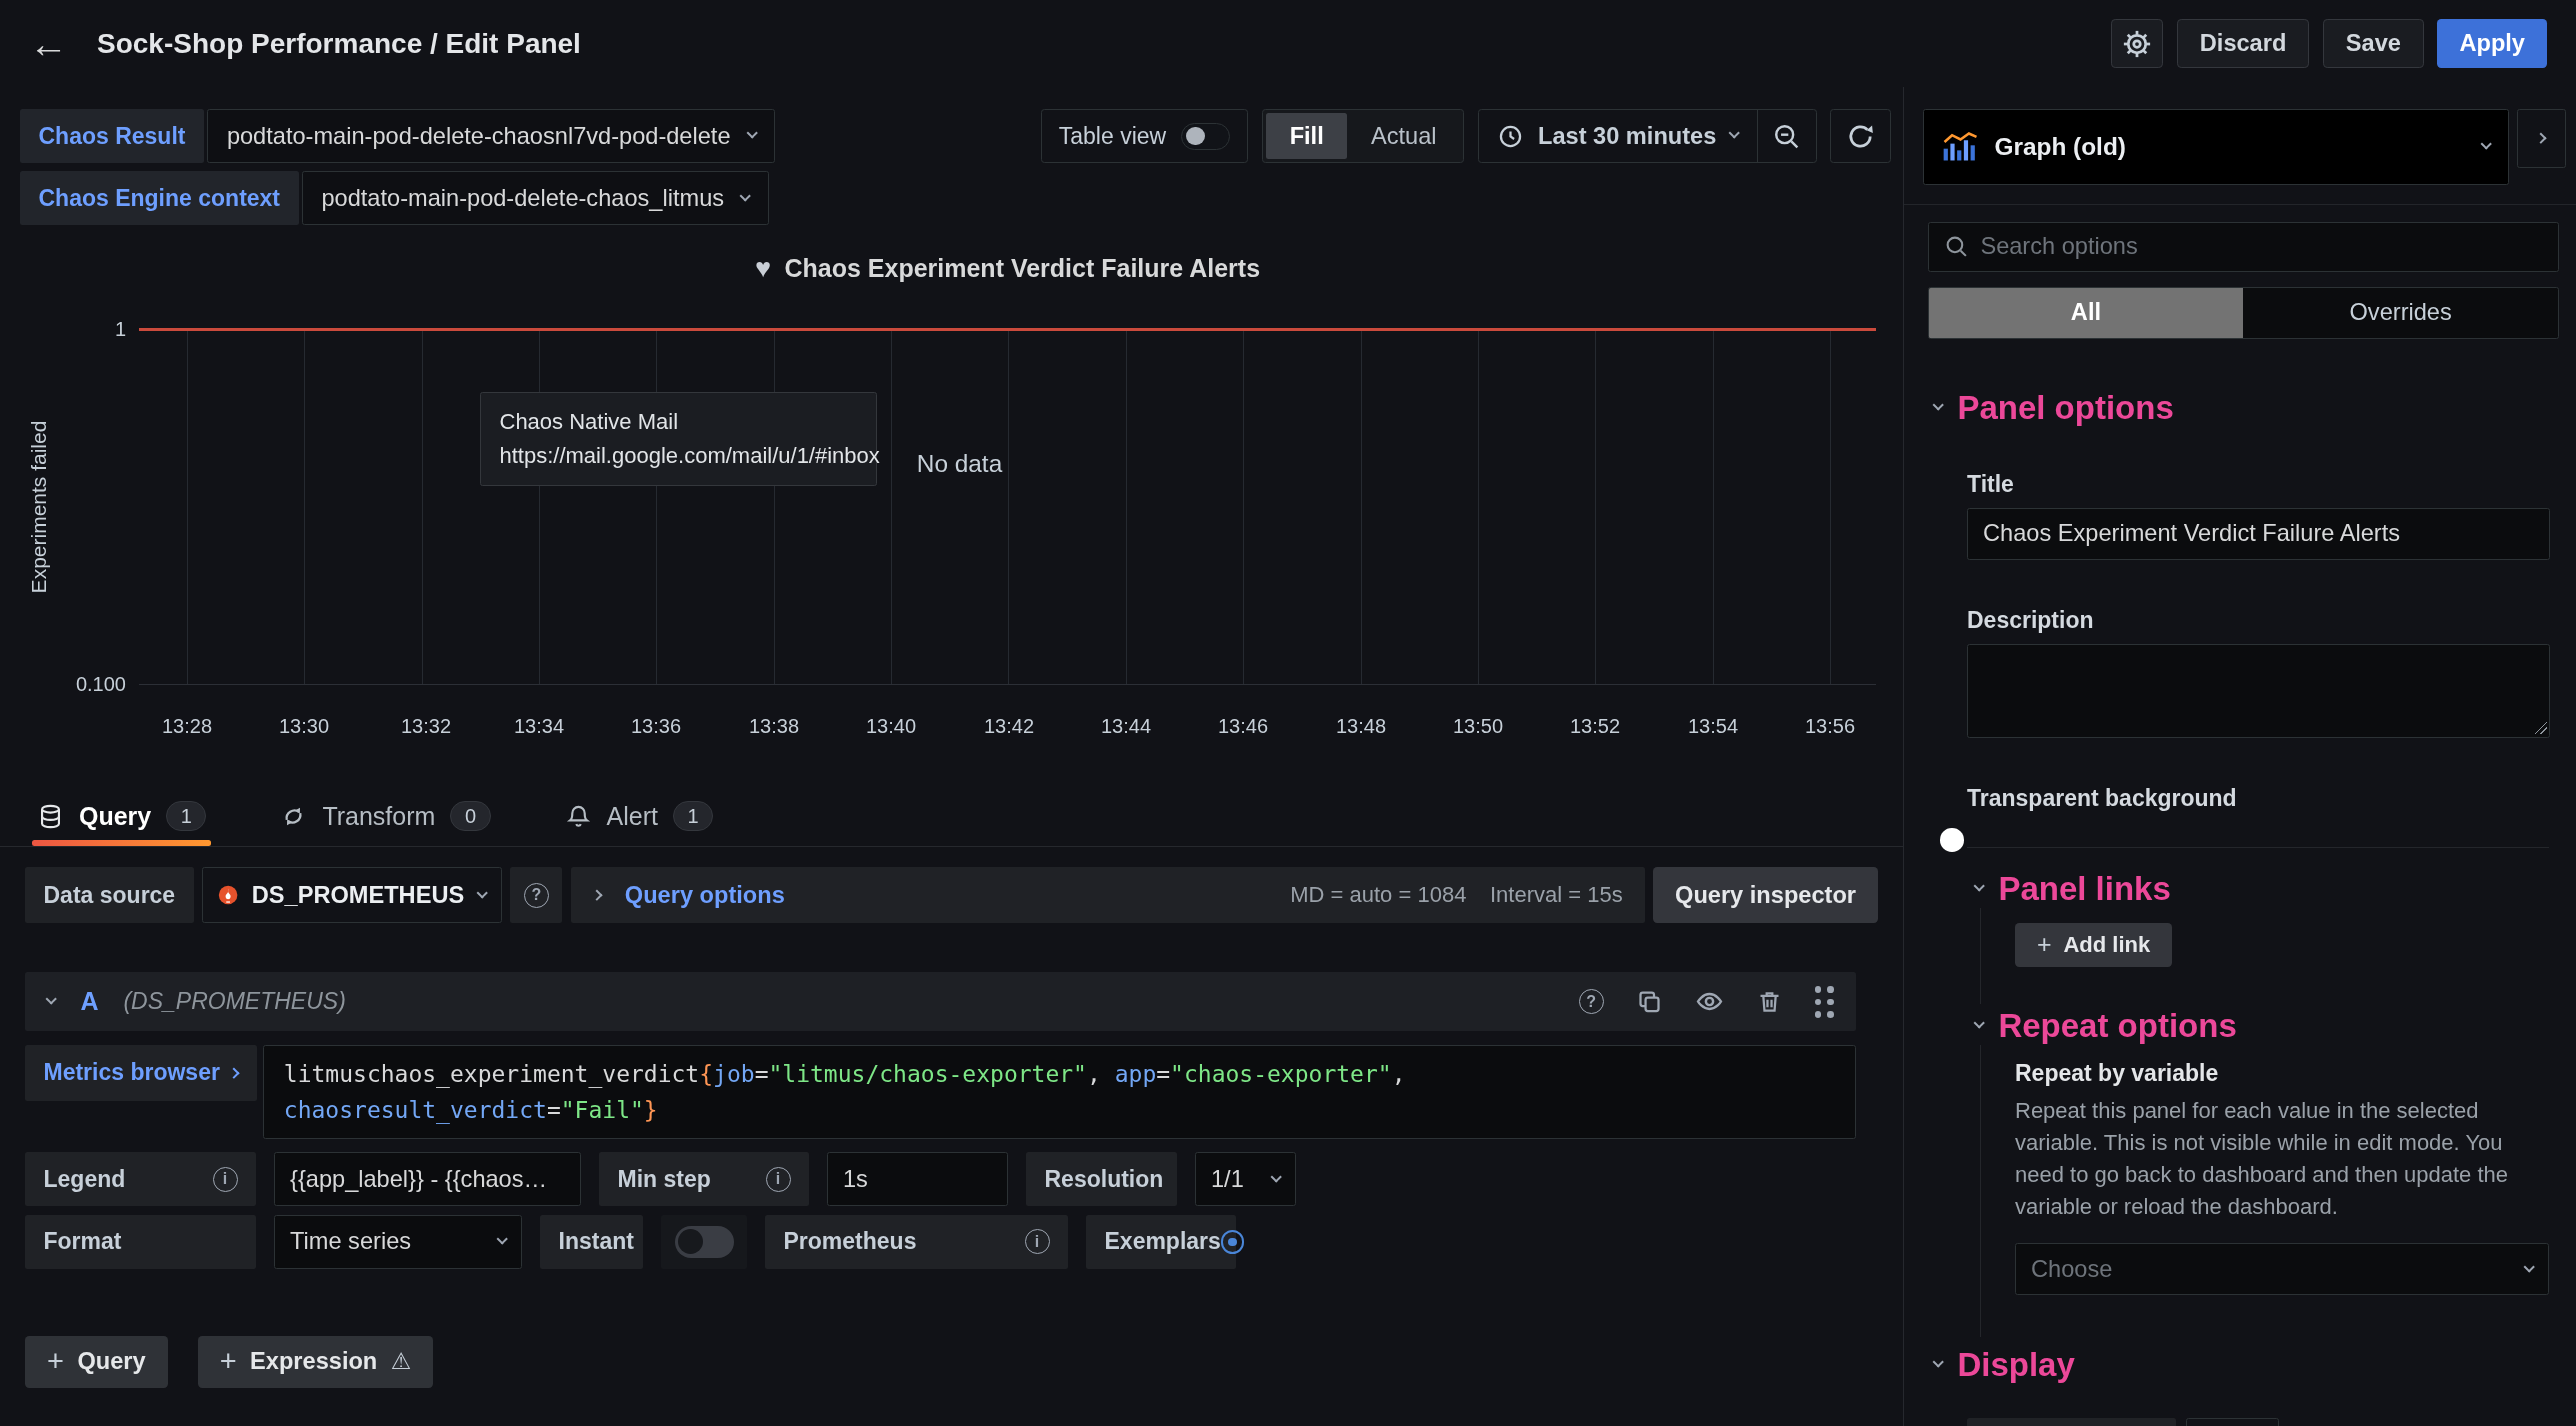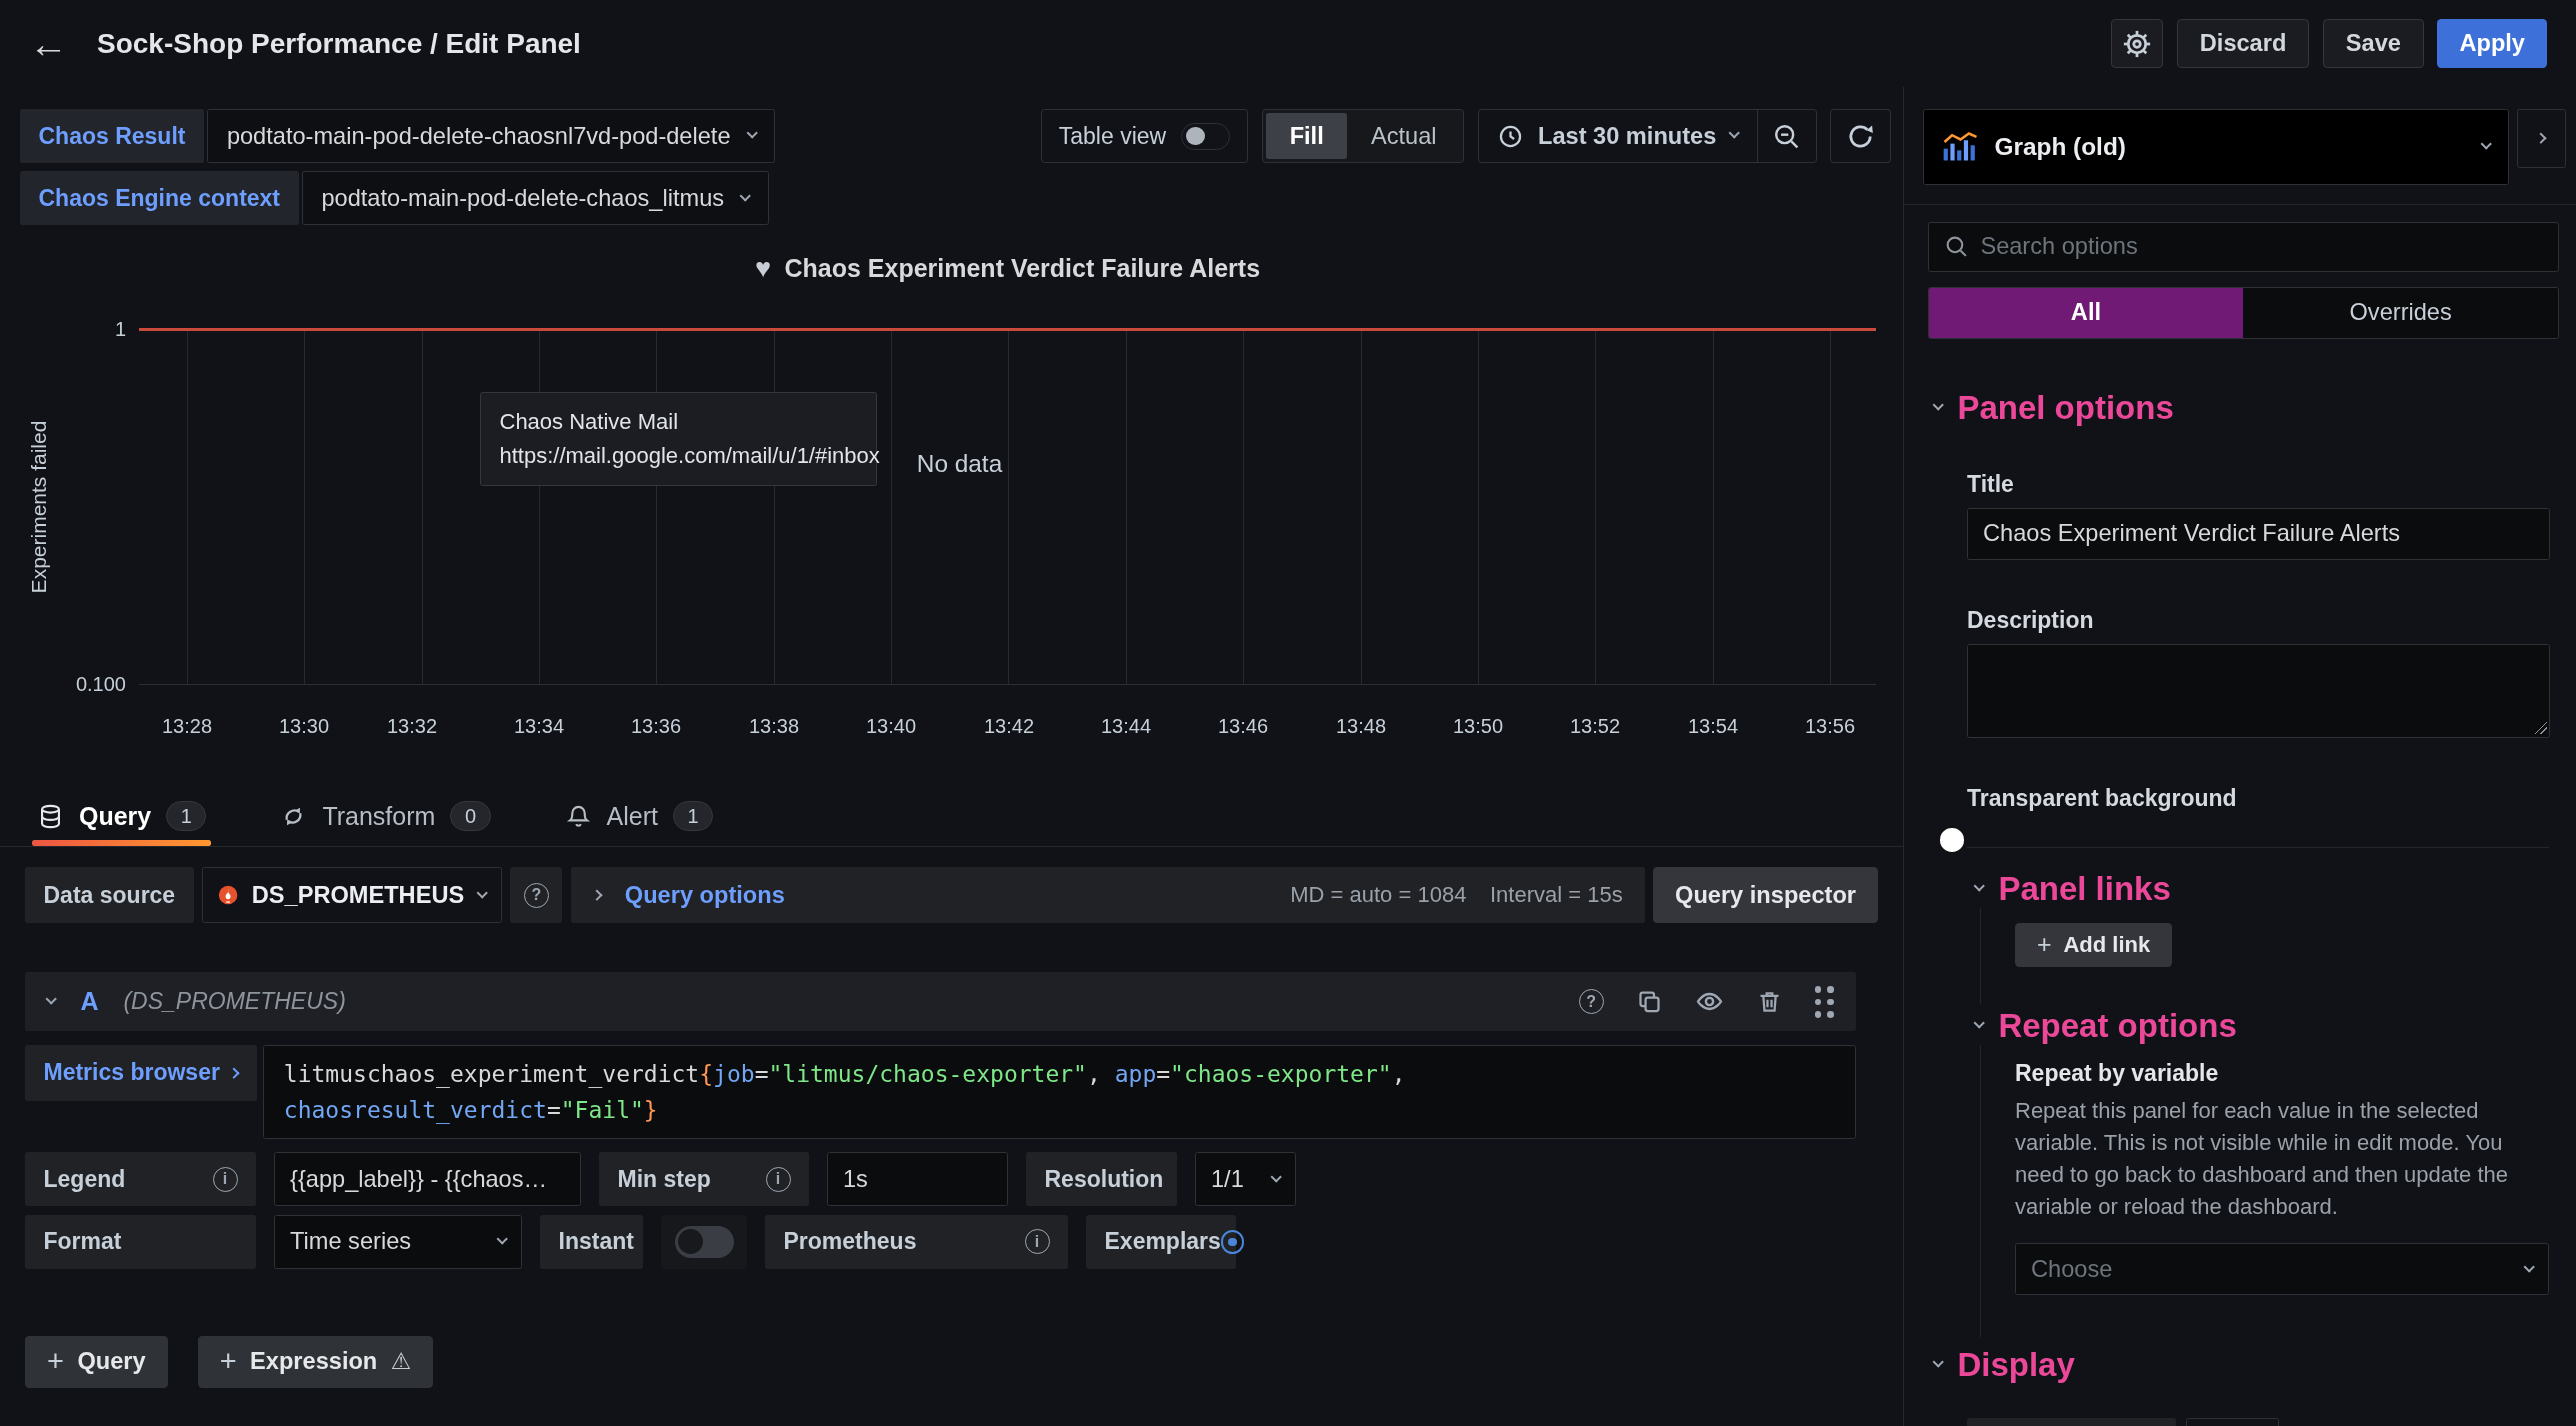--- a/index.html
+++ b/index.html
@@ -162,21 +162,21 @@
   .opts-pane { margin-top: 18.5px; border-top: 0.8px solid #23252a; height: 100%; }
   .search-box { margin: 17px 17px 0 23.6px; height: 50px; background: #0b0c0e; border: 0.8px solid #2c3235;
                 border-radius: 2.5px; display: flex; align-items: center; gap: 11.8px; padding: 0 15px; }
   .search-box input { background: transparent; border: none; outline: none; color: #d8d9da;
                       font-size: 23.6px; font-family: inherit; flex: 1; }
   .search-box input::placeholder { color: #6e747b; }
   .sb-tabs { margin: 15px 17px 0 23.6px; height: 52px; border: 0.8px solid #2c3235; border-radius: 2.5px;
              display: flex; overflow: hidden; background: #0b0c0e; }
   .sb-tab { flex: 1; display: flex; align-items: center; justify-content: center; font-size: 23.6px;
             color: #c7d0d9; cursor: pointer; }
-  .sb-tab.active { background: #701a75; color: #ffffff; font-weight: 700; }
+  .sb-tab.active { background: #737373; color: #ffffff; font-weight: 700; }
 
   .sec-head { display: flex; align-items: center; gap: 15px; padding-left: 30px; margin-top: 50px;
               cursor: pointer; }
   .sec-head .txt { font-size: 33px; font-weight: 600; color: #ec4899; }
   .sec-head.sub { padding-left: 71px; margin-top: 22px; }
   .field-label { margin: 44px 27px 0 63px; font-size: 23px; font-weight: 600; color: #d5dae0; }
   .sb-input { margin: 10px 27px 0 63px; height: 52px; width: 583px; display: block; }
   .sb-textarea { margin: 10px 27px 0 63px; height: 94px; width: 583px; position: relative;
                  background: #0b0c0e; border: 0.8px solid #2c3235; border-radius: 2.5px; }
   .sb-textarea textarea { width: 100%; height: 100%; background: transparent; border: none;
@@ -315,21 +315,21 @@
             <div class="gridline-v" style="left: 1104px;"></div>
             <div class="gridline-v" style="left: 1222px;"></div>
             <div class="gridline-v" style="left: 1339px;"></div>
             <div class="gridline-v" style="left: 1456px;"></div>
             <div class="gridline-v" style="left: 1574px;"></div>
             <div class="gridline-v" style="left: 1691px;"></div>
           </div>
         <div class="xlabels">
             <div class="x-tick" style="left: -11px;">13:28</div>
             <div class="x-tick" style="left: 106px;">13:30</div>
-            <div class="x-tick" style="left: 214px;">13:32</div>
+            <div class="x-tick" style="left: 228px;">13:32</div>
             <div class="x-tick" style="left: 341px;">13:34</div>
             <div class="x-tick" style="left: 458px;">13:36</div>
             <div class="x-tick" style="left: 576px;">13:38</div>
             <div class="x-tick" style="left: 693px;">13:40</div>
             <div class="x-tick" style="left: 811px;">13:42</div>
             <div class="x-tick" style="left: 928px;">13:44</div>
             <div class="x-tick" style="left: 1045px;">13:46</div>
             <div class="x-tick" style="left: 1163px;">13:48</div>
             <div class="x-tick" style="left: 1280px;">13:50</div>
             <div class="x-tick" style="left: 1397px;">13:52</div>

